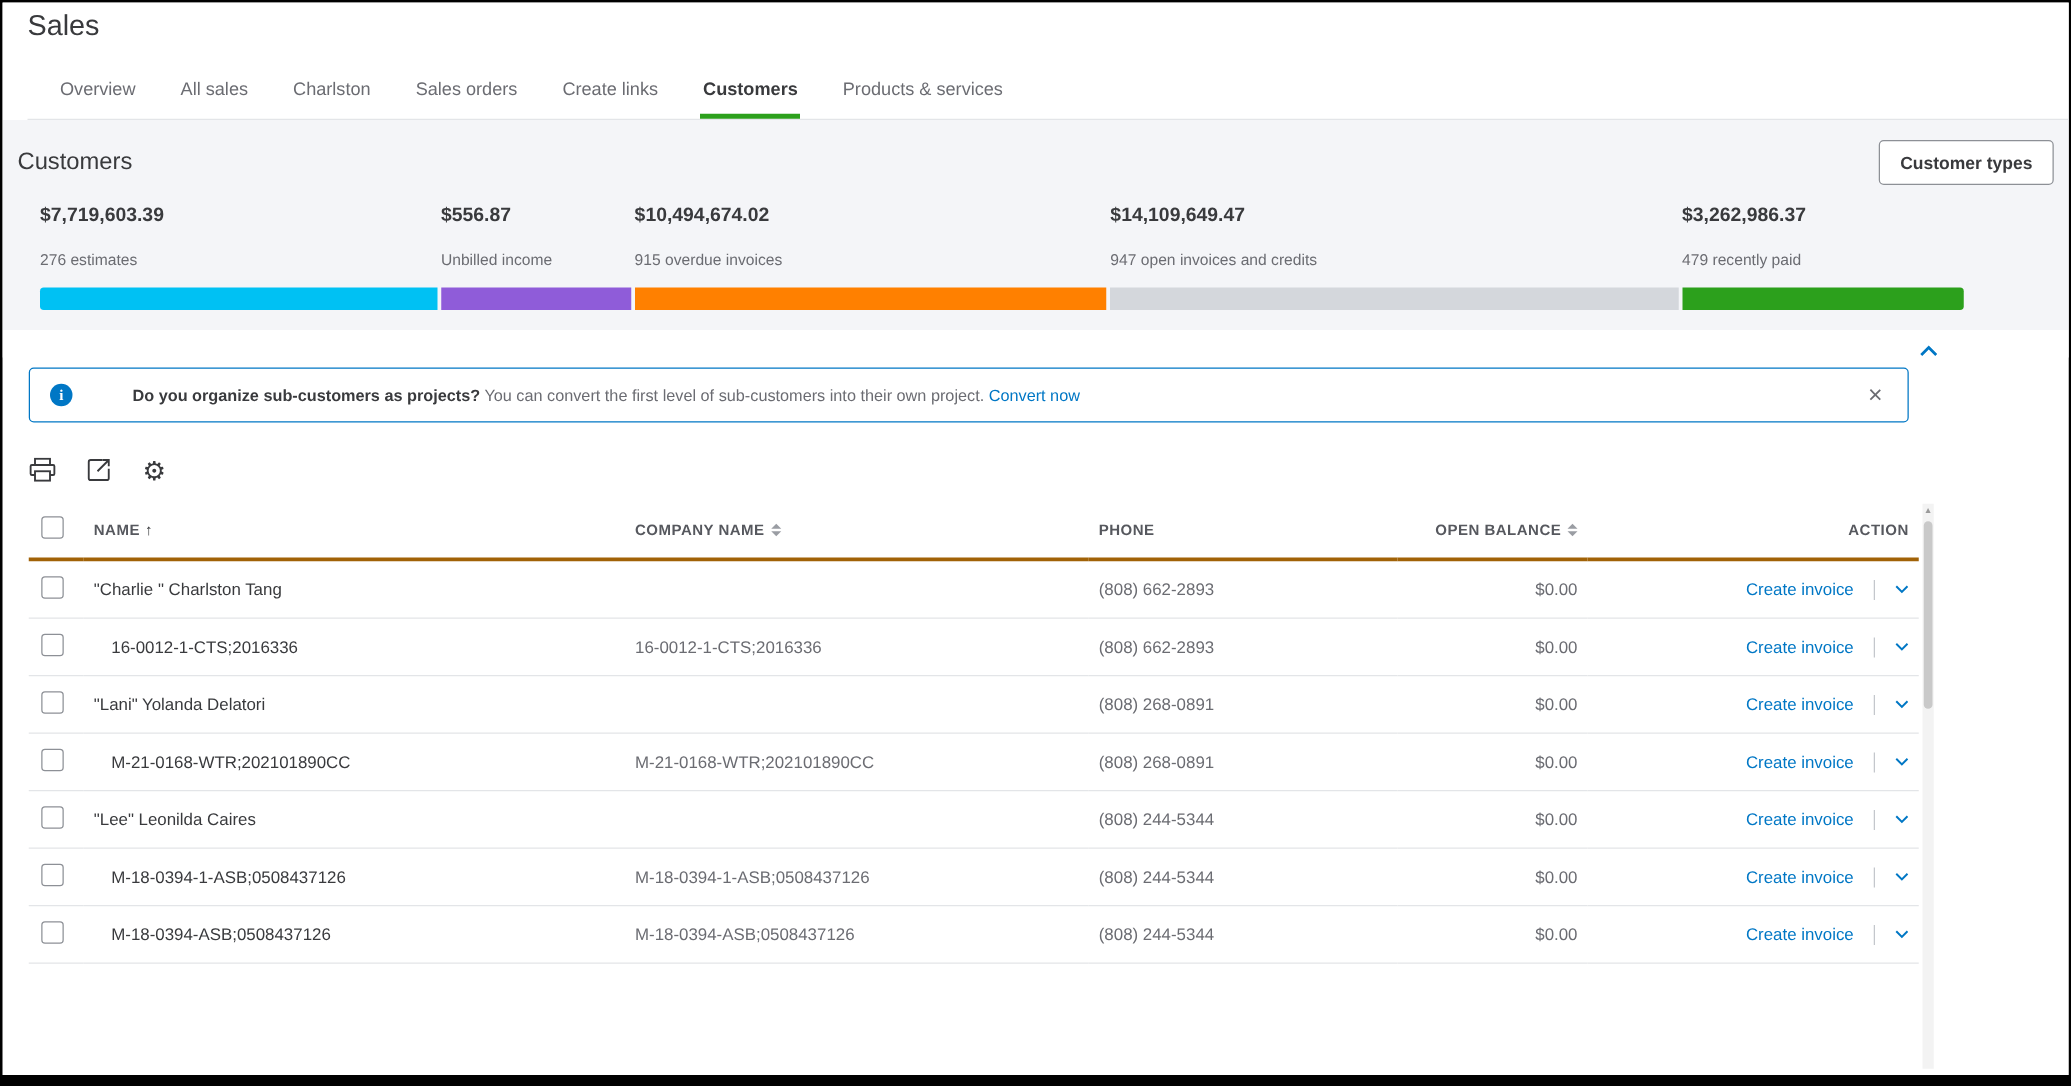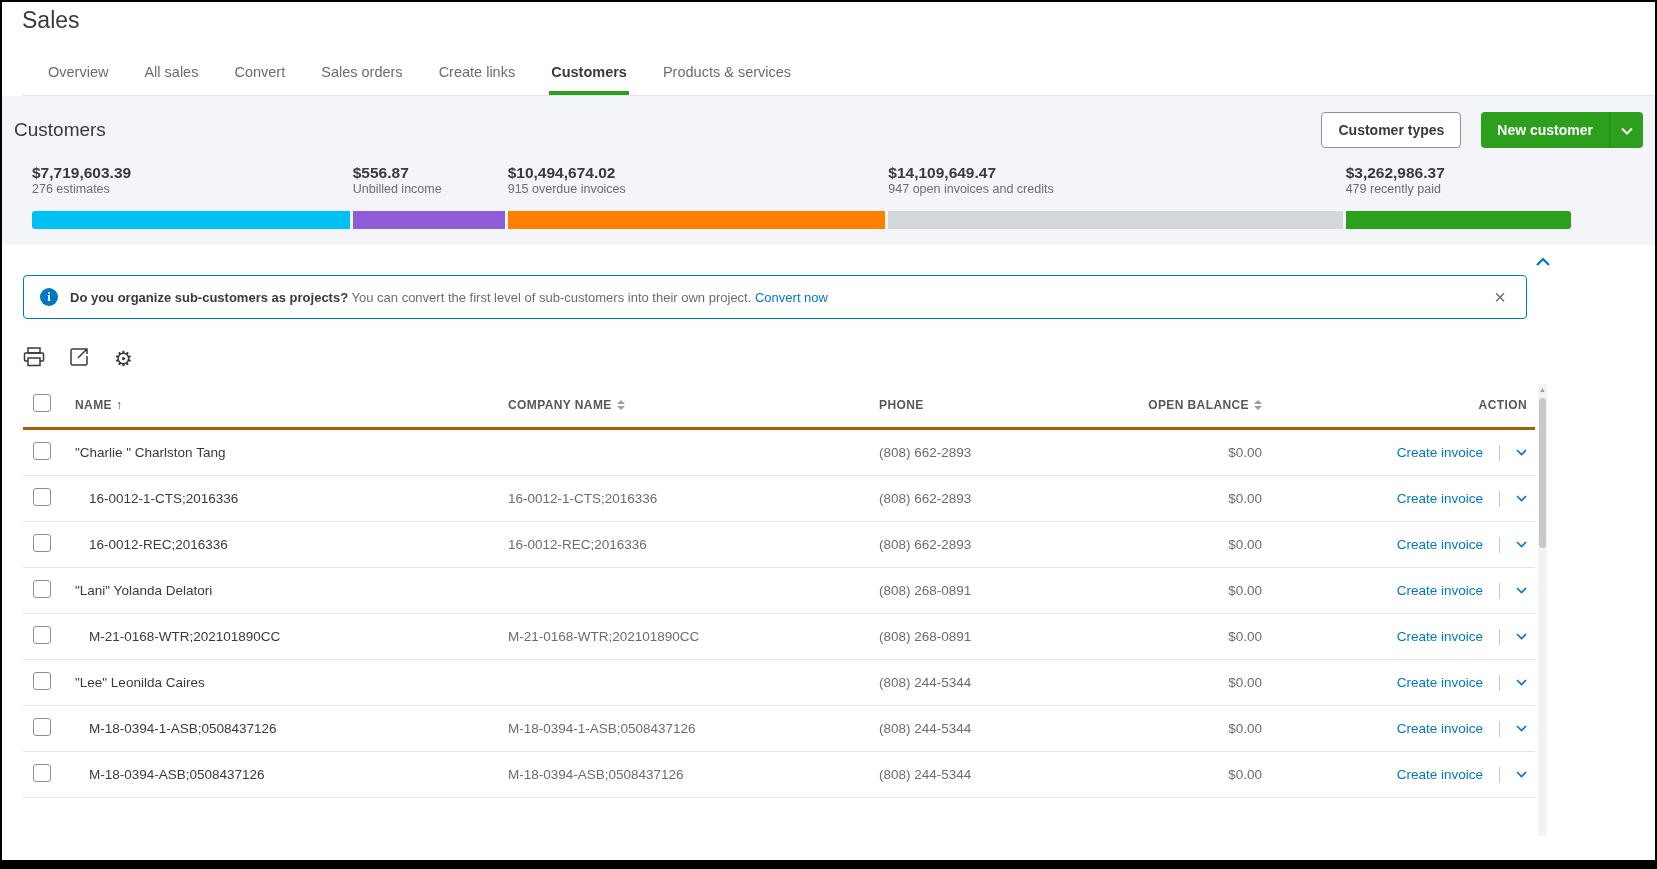--- a/index.html
+++ b/index.html
@@ -29,37 +29,37 @@
                     padding:10px 16px; font:inherit; font-size:14px; font-weight:700; cursor:pointer; }
   .btn-green-arrow { background:#2ca01c; border:none; border-left:1px solid #1d8a0e;
                      border-radius:0 4px 4px 0; width:34px; cursor:pointer;
                      display:flex; align-items:center; justify-content:center; }
 
   
   .money { margin:16px 78px 0 18px; }
   .stats-row { display:flex; gap:3px; }
   .stat { white-space:nowrap; overflow:visible; }
   .stat-amount { font-size:15.5px; font-weight:700; color:#393a3d; }
-  .stat-label { font-size:12.5px; color:#6b6c72; margin-top:0; }
+  .stat-label { font-size:12.5px; color:#6b6c72; margin-top:19px; }
   .bars-row { display:flex; gap:3px; margin-top:15px; }
   .bar-seg { height:18px; cursor:pointer; }
   .bar-seg:first-child { border-radius:3px 0 0 3px; }
   .bar-seg:last-child  { border-radius:0 3px 3px 0; }
 
   
   .collapse-row { display:flex; justify-content:flex-end; padding:12px 104px 0 0; background:#fff; }
   .collapse-chevron { cursor:pointer; display:inline-flex; }
 
   
   .banner { margin:8px 128px 0 21px; border:1px solid #0077c5; border-radius:4px; background:#fff;
             display:flex; align-items:center; gap:12px; padding:11px 16px; }
   .info-icon { width:18px; height:18px; border-radius:50%; background:#0077c5; color:#fff;
                font-size:12px; font-weight:700; font-family:"Liberation Serif", serif;
                display:flex; align-items:center; justify-content:center; flex:0 0 18px; }
-  .banner-text { flex:1; font-size:13px; color:#6b6c72; }
+  .banner-text { flex:1; font-size:13px; color:#6b6c72;margin-left:36px; }
   .banner-bold { font-weight:700; color:#393a3d; }
   .banner-link { color:#0077c5; text-decoration:none; cursor:pointer; }
   .banner-close { background:none; border:none; color:#6b6c72; font-size:20px; line-height:1;
                   cursor:pointer; padding:0 4px; }
 
   
   .toolbar { display:flex; justify-content:space-between; align-items:center; margin:28px 110px 0 21px; }
   .search-box { position:relative; width:276px; }
   .search-input { width:100%; height:35px; border:1px solid #2ca01c; border-radius:5px;
                   padding:0 36px 0 10px; font:inherit; font-size:13.5px; color:#393a3d; outline:none; }
@@ -105,43 +105,33 @@
 </head>
 <body>
 
 <div class="frame">
 
   <header class="topbar">
     <h1 class="page-title">Sales</h1>
     <nav class="tabs">
         <button class="tab">Overview</button>
         <button class="tab">All sales</button>
-        <button class="tab">Convert</button>
+        <button class="tab">Charlston</button>
         <button class="tab">Sales orders</button>
         <button class="tab">Create links</button>
         <button class="tab active">Customers</button>
         <button class="tab">Products &amp; services</button>
       </nav>
   </header>
 
   <section class="band">
     <div class="band-top">
       <h2 class="band-title">Customers</h2>
       <div class="band-actions">
         <button class="btn-outline">Customer types</button>
-        <div class="split-btn">
-          <button class="btn-green-main">New customer</button>
-          <button class="btn-green-arrow">
-            <span>
-              <svg width="12" height="8" viewBox="0 0 12 8">
-                  <path d="M1 1.5l5 5 5-5" fill="none" stroke="#fff" stroke-width="2"></path>
-                </svg>
-            </span>
-          </button>
-        </div>
       </div>
     </div>
 
     <div class="money">
       <div class="stats-row">
           <div class="stat" style="flex: 0 0 20.7%;">
             <div class="stat-amount">$7,719,603.39</div>
             <div class="stat-label">276 estimates</div>
           </div>
           <div class="stat" style="flex: 0 0 9.9%;">
@@ -284,38 +274,20 @@
         <span class="action-chevron">
           <svg width="11" height="7" viewBox="0 0 11 7">
                     <path d="M1 1l4.5 4.5L10 1" fill="none" stroke="#0077C5" stroke-width="1.6"></path>
                   </svg>
         </span>
       </span>
     </td>
   </tr>
           <tr class="row">
     <td class="cell-check"><span class="checkbox"></span></td>
-    <td class="cell-name"><span class="name-text sub">16-0012-REC;2016336</span></td>
-    <td class="cell-company">16-0012-REC;2016336</td>
-    <td class="cell-phone">(808) 662-2893</td>
-    <td class="cell-balance">$0.00</td>
-    <td class="cell-action">
-      <span class="action-wrap">
-        <a class="action-link">Create invoice</a>
-        <span class="action-divider"></span>
-        <span class="action-chevron">
-          <svg width="11" height="7" viewBox="0 0 11 7">
-                    <path d="M1 1l4.5 4.5L10 1" fill="none" stroke="#0077C5" stroke-width="1.6"></path>
-                  </svg>
-        </span>
-      </span>
-    </td>
-  </tr>
-          <tr class="row">
-    <td class="cell-check"><span class="checkbox"></span></td>
     <td class="cell-name"><span class="name-text">"Lani" Yolanda Delatori</span></td>
     <td class="cell-company"></td>
     <td class="cell-phone">(808) 268-0891</td>
     <td class="cell-balance">$0.00</td>
     <td class="cell-action">
       <span class="action-wrap">
         <a class="action-link">Create invoice</a>
         <span class="action-divider"></span>
         <span class="action-chevron">
           <svg width="11" height="7" viewBox="0 0 11 7">

